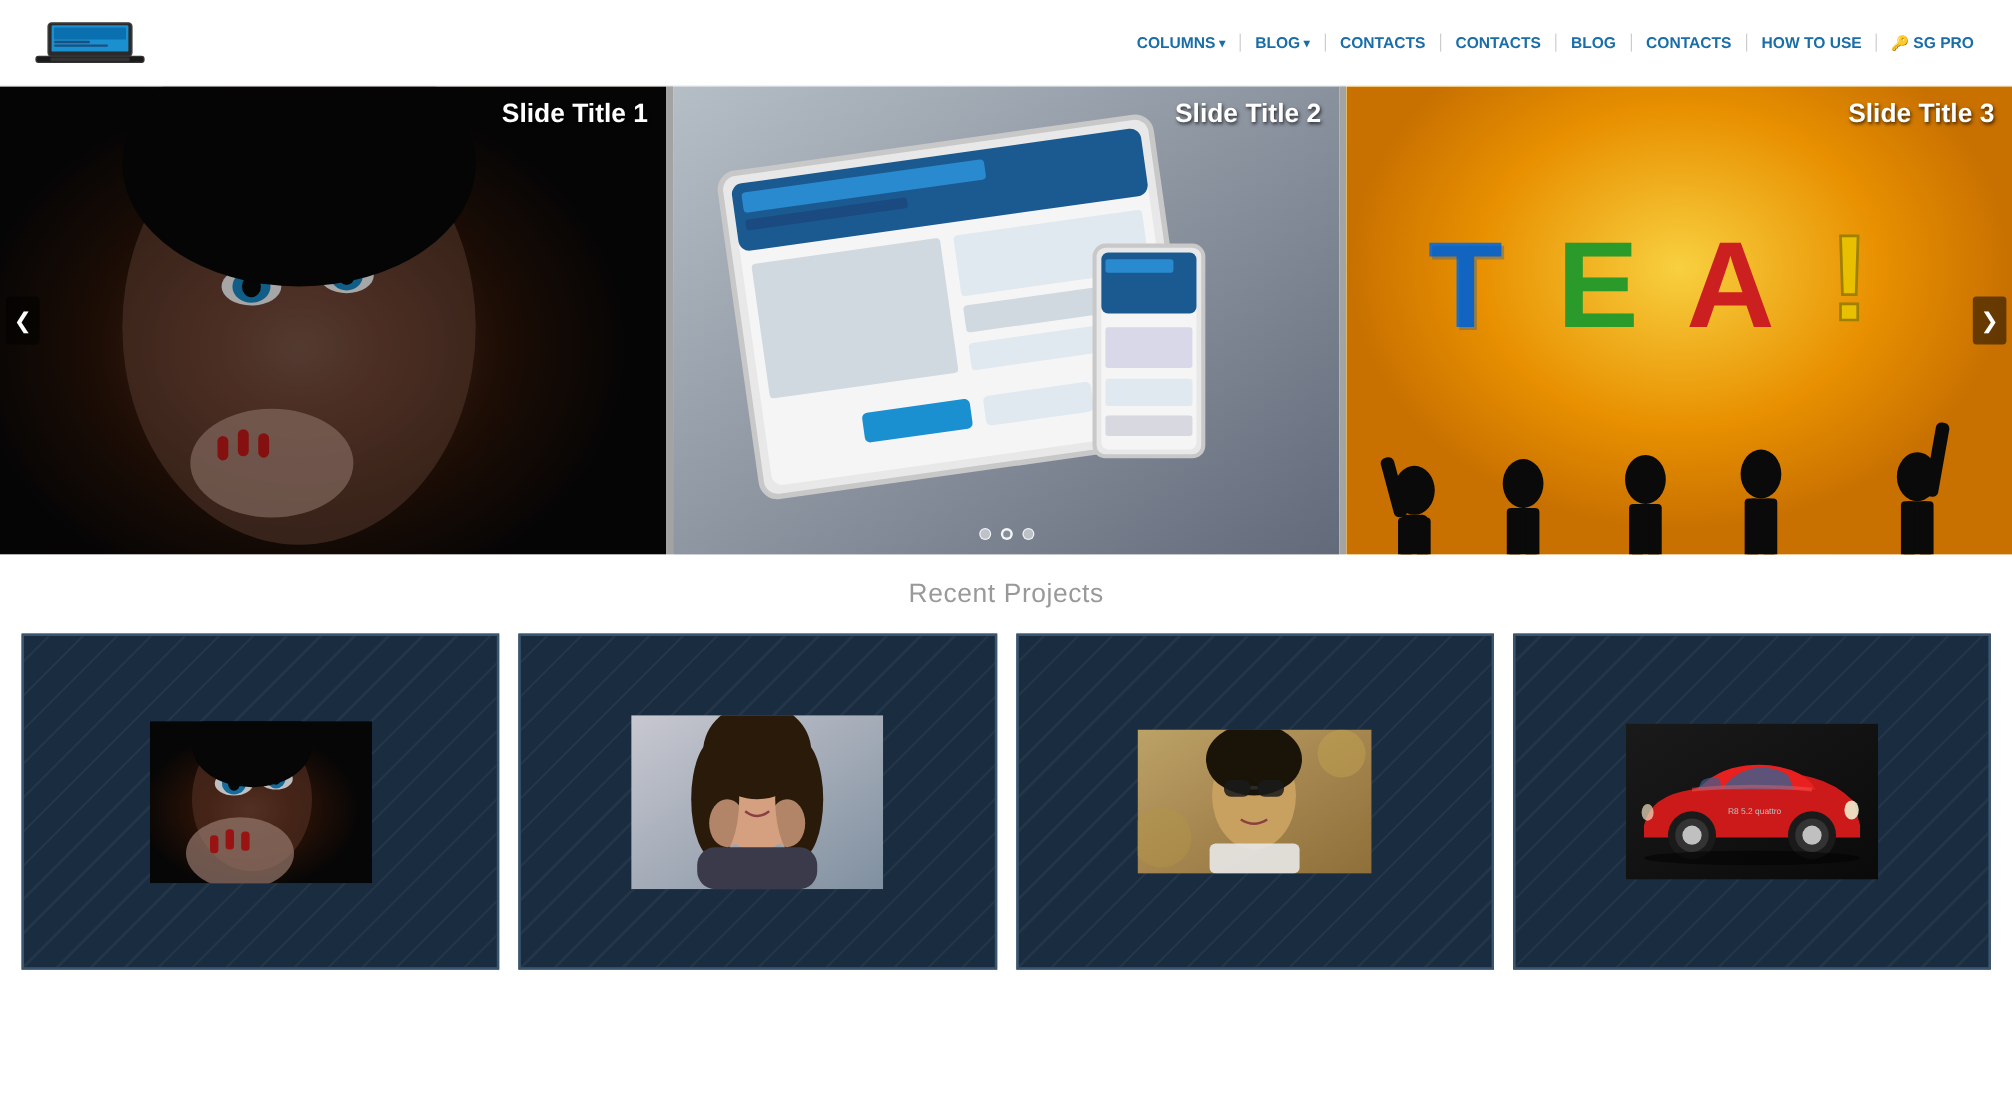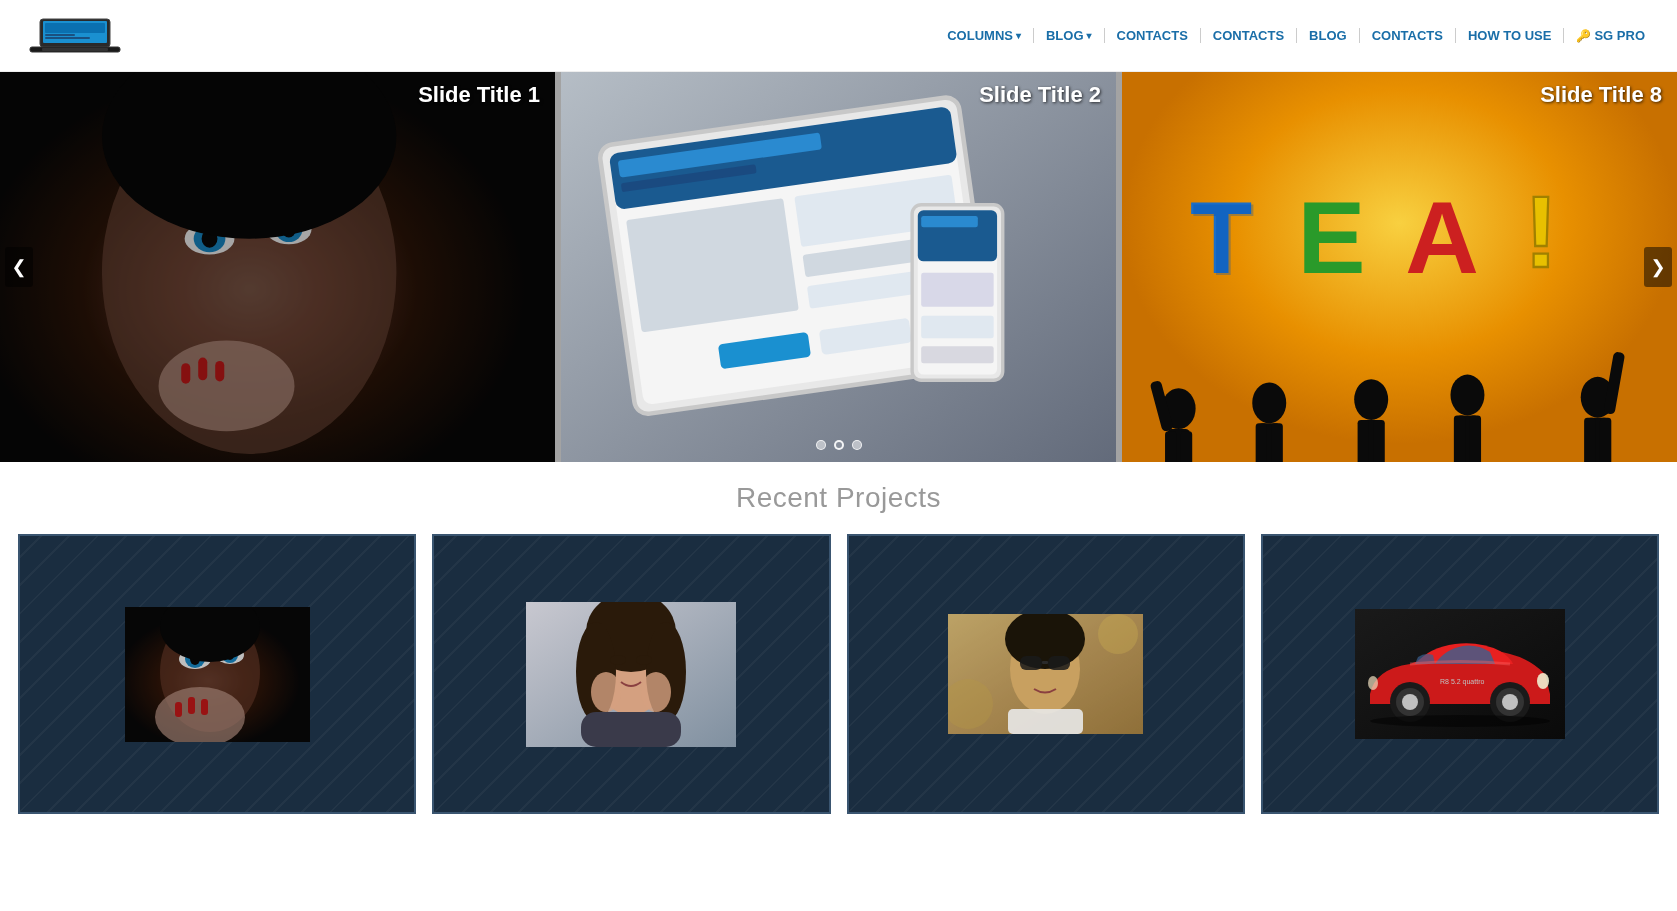--- a/index.html
+++ b/index.html
@@ -147,21 +147,21 @@
     }
 
     
     #recent-projects {
       background: #fff;
       padding: 20px 0 10px 0;
     }
     #recent-projects-title {
       text-align: center;
       color: #999;
-      font-size: 28px;
+      font-size: 22px;
       font-weight: normal;
       margin-bottom: 20px;
       letter-spacing: 0.5px;
     }
     #projects-grid {
       display: flex;
       width: 100%;
       gap: 0;
     }
     .project-card {
@@ -328,21 +328,21 @@
           <rect x="8" y="10" width="50" height="10" rx="2" fill="#2a8ad0"></rect>
           <rect x="8" y="60" width="64" height="30" rx="2" fill="#d8d8e8"></rect>
           <rect x="8" y="98" width="64" height="20" rx="2" fill="#e0e8f0"></rect>
           <rect x="8" y="125" width="64" height="15" rx="2" fill="#d8d8e0"></rect>
         </g>
       </svg>
     </div>
   </div>
 
   <div class="slide">
-    <div class="slide-title">Slide Title 8</div>
+    <div class="slide-title">Slide Title 3</div>
     <div class="slide-3-bg" style="width:100%;height:100%;position:relative;">
       <svg width="100%" height="100%" viewBox="0 0 490 390" preserveAspectRatio="xMidYMid slice">
         <defs>
           <radialGradient id="yellowBg" cx="50%" cy="40%">
             <stop offset="0%" stop-color="#f8d040"></stop>
             <stop offset="60%" stop-color="#e89000"></stop>
             <stop offset="100%" stop-color="#c87000"></stop>
           </radialGradient>
         </defs>
         <rect width="490" height="390" fill="url(#yellowBg)"></rect>

